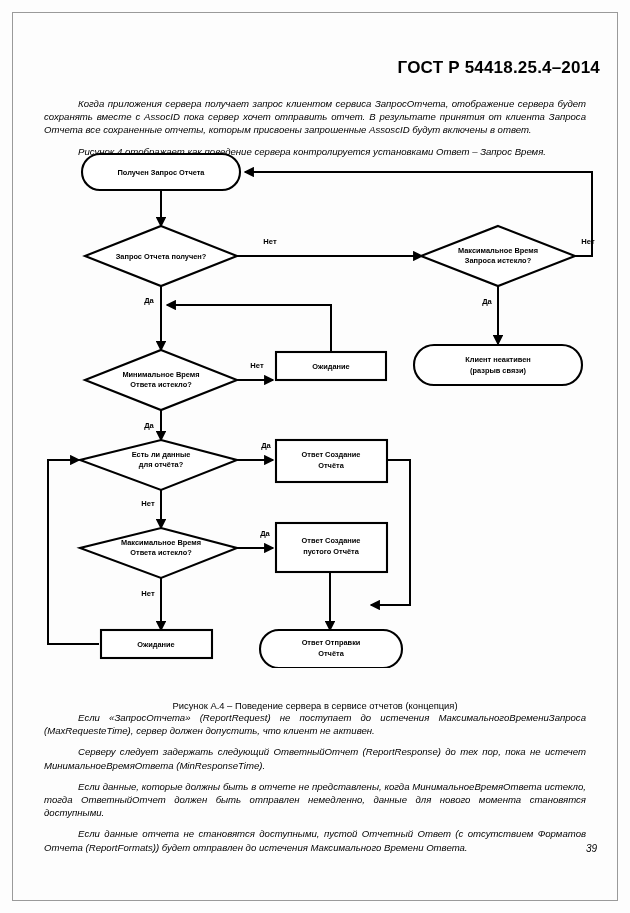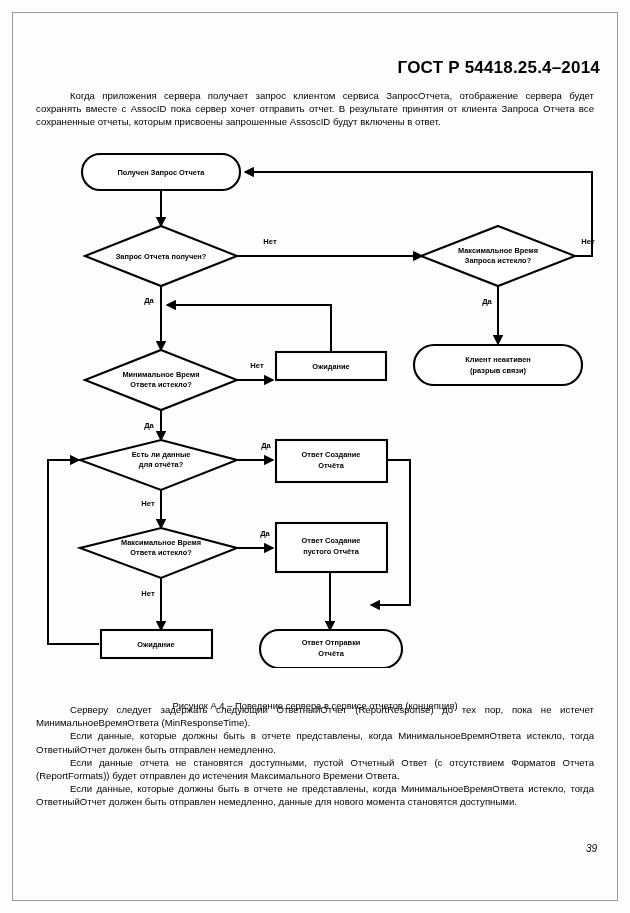--- a/index.html
+++ b/index.html
@@ -42,22 +42,23 @@
   .body-text {
     position: absolute;
     left: 36px;
     width: 558px;
     font-size: 9.6px;
     line-height: 13.2px;
     text-align: justify;
     text-justify: inter-word;
   }
   .body-text p {
-    margin: 0;
+    margin: 8px;
     text-indent: 34px;
+    font-style: italic;
   }
   #intro-text { top: 89px; }
   #outro-text { top: 703px; }
 
   .figure-wrap {
     position: absolute;
     left: 30px;
     top: 148px;
     width: 570px;
     height: 520px;
@@ -106,20 +107,21 @@
 </head>
 <body>
 
 <div class="page">
   <div class="page-border"></div>
 
   <div class="doc-header">ГОСТ Р 54418.25.4–2014</div>
 
   <div class="body-text" id="intro-text">
     <p>Когда приложения сервера получает запрос клиентом сервиса ЗапросОтчета, отображение сервера будет сохранять вместе с AssocID пока сервер хочет отправить отчет. В результате принятия от клиента Запроса Отчета все сохраненные отчеты, которым присвоены запрошенные AssoscID будут включены в ответ.</p>
+    <p>Рисунок 4 отображает как поведение сервера контролируется установками Ответ – Запрос Время.</p>
   </div>
 
   <div class="figure-wrap">
     <svg width="570" height="520" viewBox="0 0 570 520">
       <defs>
         <marker id="arrow" viewBox="0 0 10 10" refX="8.6" refY="5" markerWidth="5.2" markerHeight="5.2" orient="auto-start-reverse">
           <path d="M 0 0 L 10 5 L 0 10 z" fill="#000"></path>
         </marker>
       </defs>
 
@@ -230,20 +232,20 @@
       <text class="edge-label" x="236" y="300">Да</text>
       <text class="edge-label" x="118" y="358">Нет</text>
       <text class="edge-label" x="235" y="388">Да</text>
       <text class="edge-label" x="118" y="448">Нет</text>
     </svg>
   </div>
 
   <div class="figure-caption">Рисунок А.4 – Поведение сервера в сервисе отчетов (концепция)</div>
 
   <div class="body-text" id="outro-text">
+    <p>Если «ЗапросОтчета» (ReportRequest) не поступает до истечения МаксимальногоВремениЗапроса (MaxRequesteTime), сервер должен допустить, что клиент не активен.</p>
     <p>Серверу следует задержать следующий ОтветныйОтчет (ReportResponse) до тех пор, пока не истечет МинимальноеВремяОтвета (MinResponseTime).</p>
-    <p>Если данные, которые должны быть в отчете представлены, когда МинимальноеВремяОтвета истекло, тогда ОтветныйОтчет должен быть отправлен немедленно.</p>
+    <p>Если данные, которые должны быть в отчете не представлены, когда МинимальноеВремяОтвета истекло, тогда ОтветныйОтчет должен быть отправлен немедленно, данные для нового момента становятся доступными.</p>
     <p>Если данные отчета не становятся доступными, пустой Отчетный Ответ (с отсутствием Форматов Отчета (ReportFormats)) будет отправлен до истечения Максимального Времени Ответа.</p>
-    <p>Если данные, которые должны быть в отчете не представлены, когда МинимальноеВремяОтвета истекло, тогда ОтветныйОтчет должен быть отправлен немедленно, данные для нового момента становятся доступными.</p>
   </div>
 
   <div class="page-number">39</div>
 </div>
 
 </body></html>

